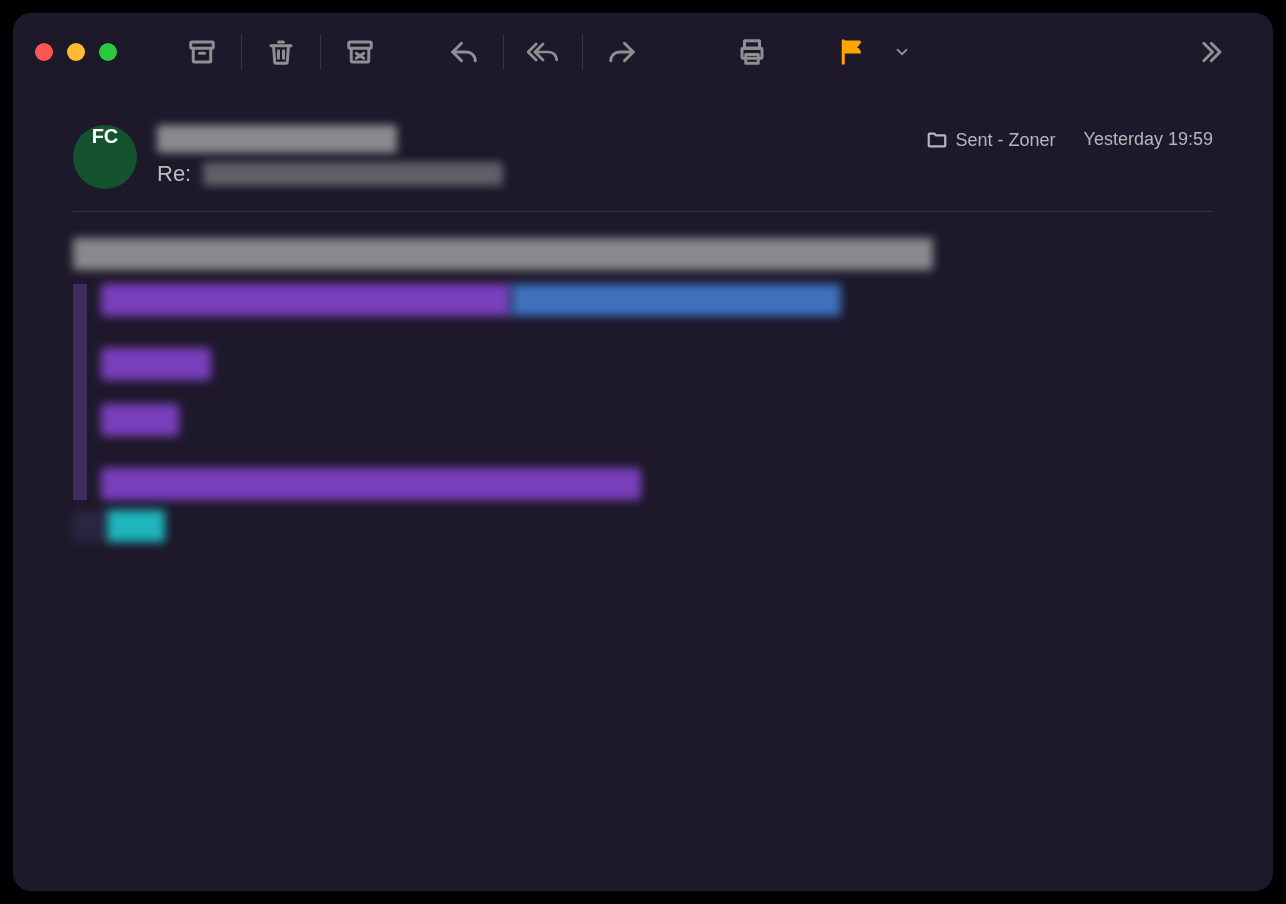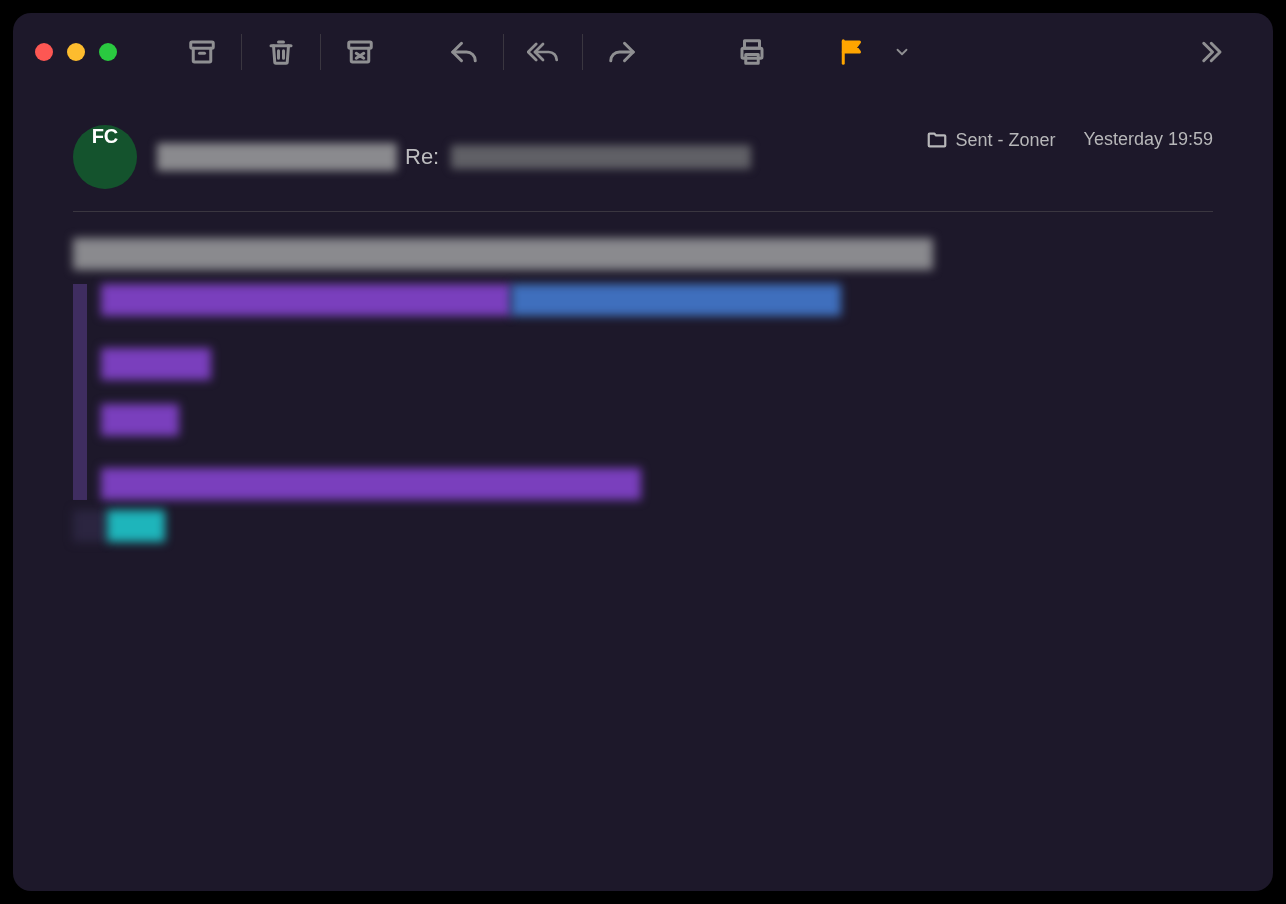--- a/index.html
+++ b/index.html
@@ -58,21 +58,21 @@
     position:relative;
   }
   .avatar{
     width:64px;height:64px;border-radius:50%;
     background:#14532d;
     color:#fff;
     display:flex;align-items:flex-start;justify-content:center;
     font-size:20px;font-weight:600;
     flex-shrink:0;
   }
-  .hdr-rows{flex:1;display:flex;flex-direction:row;gap:8px;font-size:22px;}
+  .hdr-rows{flex:1;display:flex;flex-direction:column;gap:8px;font-size:22px;}
   .hdr-line{display:flex;align-items:center;gap:12px;color:#bdbdbf;}
   .hdr-label{color:#bdbdbf;white-space:nowrap;}
   .redact{background:#606066;border-radius:2px;filter:blur(4px);}
   .from-redact{width:240px;height:28px;background:#8a8a8e;}
   .subj-redact{width:300px;height:24px;}
   .to-redact{width:210px;height:24px;}
   .sig-redact{display:inline-block;width:330px;height:22px;background:#3f3a4a;vertical-align:middle;}
 
   .underline{
     position:absolute;

